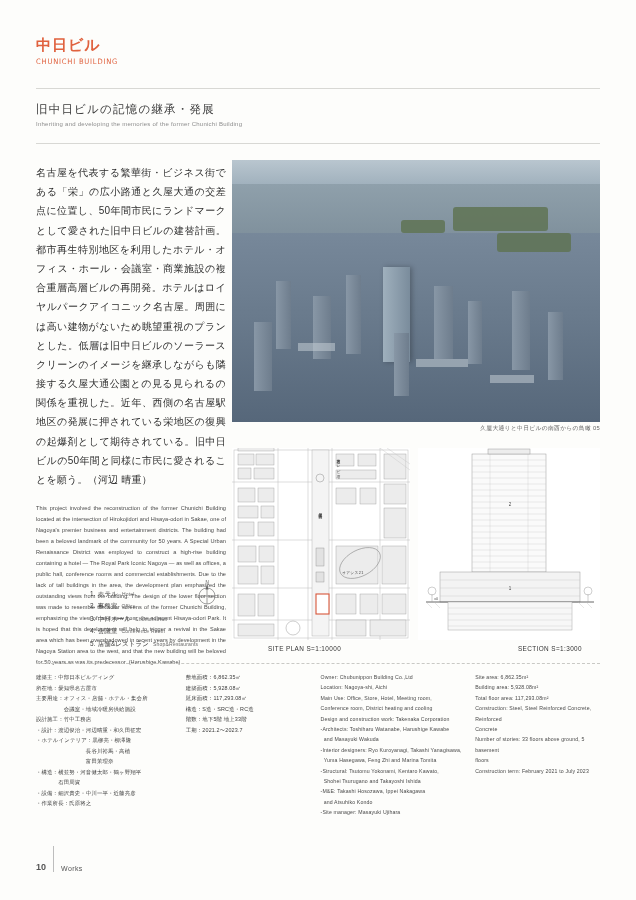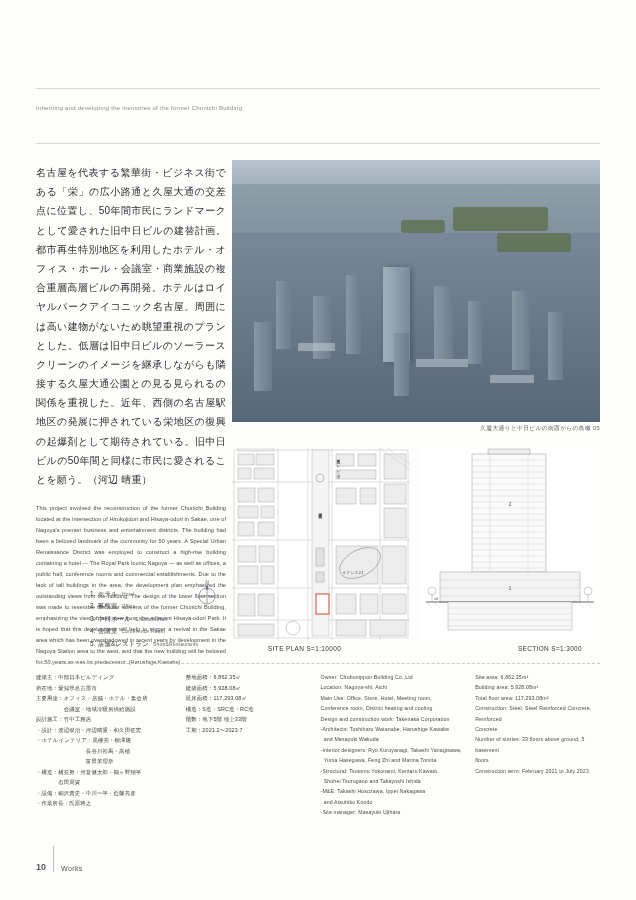--- a/index.html
+++ b/index.html
@@ -92,23 +92,28 @@
   .footer{position:absolute;left:36px;bottom:28px;display:flex;align-items:flex-end;}
   .fnum{font-size:9px;color:#555;font-weight:bold;}
   .fbar{width:1px;height:26px;background:#bdbdbd;margin:0 7px;}
   .flabel{font-size:7px;color:#555;letter-spacing:0.4px;}
 </style>
 </head>
 <body>
 
 <div class="page">
 
+  <div class="masthead">
+    <div class="mast-jp">中日ビル</div>
+    <div class="mast-en">CHUNICHI BUILDING</div>
+  </div>
   <div class="rule-top"></div>
 
   <div class="headline">
+    <div class="hl-jp">旧中日ビルの記憶の継承・発展</div>
     <div class="hl-en">Inheriting and developing the memories of the former Chunichi Building</div>
   </div>
   <div class="rule-mid"></div>
 
   <div class="col-left">
     <div class="body-jp">名古屋を代表する繁華街・ビジネス街である「栄」の広小路通と久屋大通の交差点に位置し、50年間市民にランドマークとして愛された旧中日ビルの建替計画。都市再生特別地区を利用したホテル・オフィス・ホール・会議室・商業施設の複合重層高層ビルの再開発。ホテルはロイヤルパークアイコニック名古屋。周囲には高い建物がないため眺望重視のプランとした。低層は旧中日ビルのソーラースクリーンのイメージを継承しながらも隣接する久屋大通公園との見る見られるの関係を重視した。近年、西側の名古屋駅地区の発展に押されている栄地区の復興の起爆剤として期待されている。旧中日ビルの50年間と同様に市民に愛されることを願う。（河辺 晴重）</div>
     <div class="body-en">This project involved the reconstruction of the former Chunichi Building located at the intersection of Hirokojidori and Hisaya-odori in Sakae, one of Nagoya's premier business and entertainment districts. The building had been a beloved landmark of the community for 50 years. A Special Urban Renaissance District was employed to construct a high-rise building containing a hotel — The Royal Park Iconic Nagoya — as well as offices, a public hall, conference rooms and commercial establishments. Due to the lack of tall buildings in the area, the development plan emphasized the outstanding views from the building. The design of the lower floor section was made to resemble the solar screens of the former Chunichi Building, emphasizing the view of, and view from, the adjacent Hisaya-odori Park. It is hoped that this development will help to trigger a revival in the Sakae area which has been overshadowed in recent years by development in the Nagoya Station area to the west, and that the new building will be beloved for 50 years as was its predecessor. (Harushige Kawabe)</div>
   </div>
 
   <div class="north">

